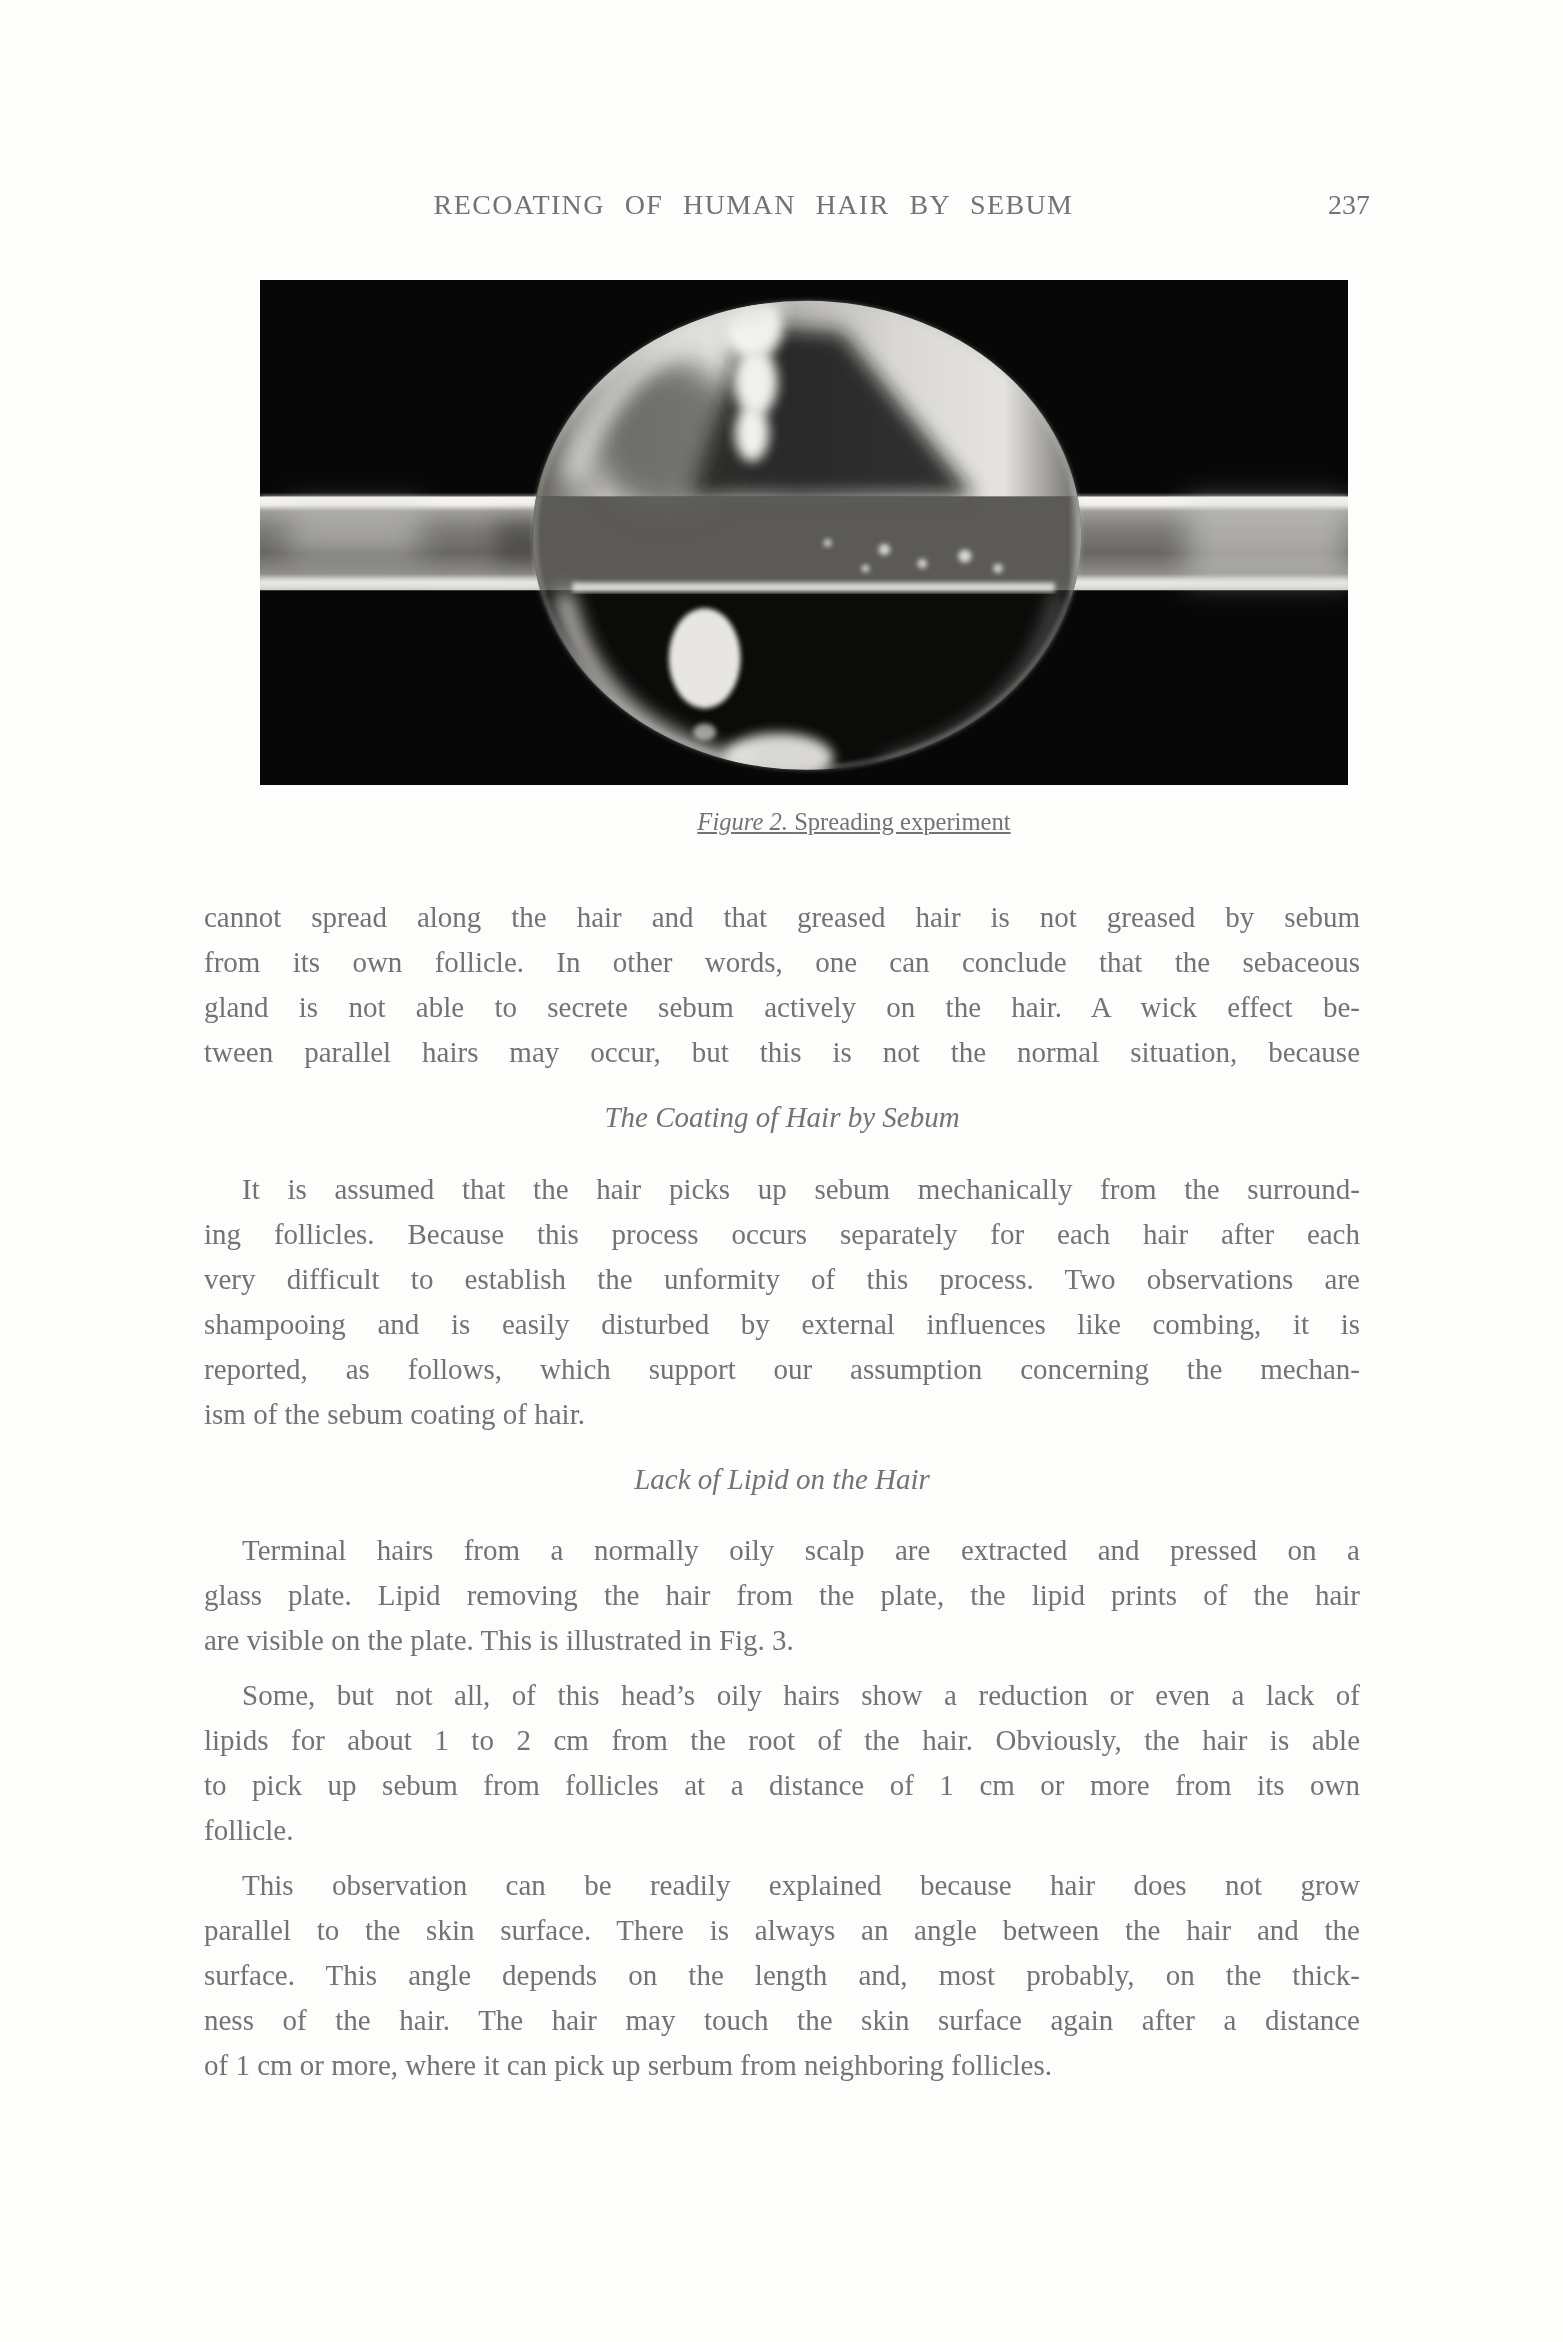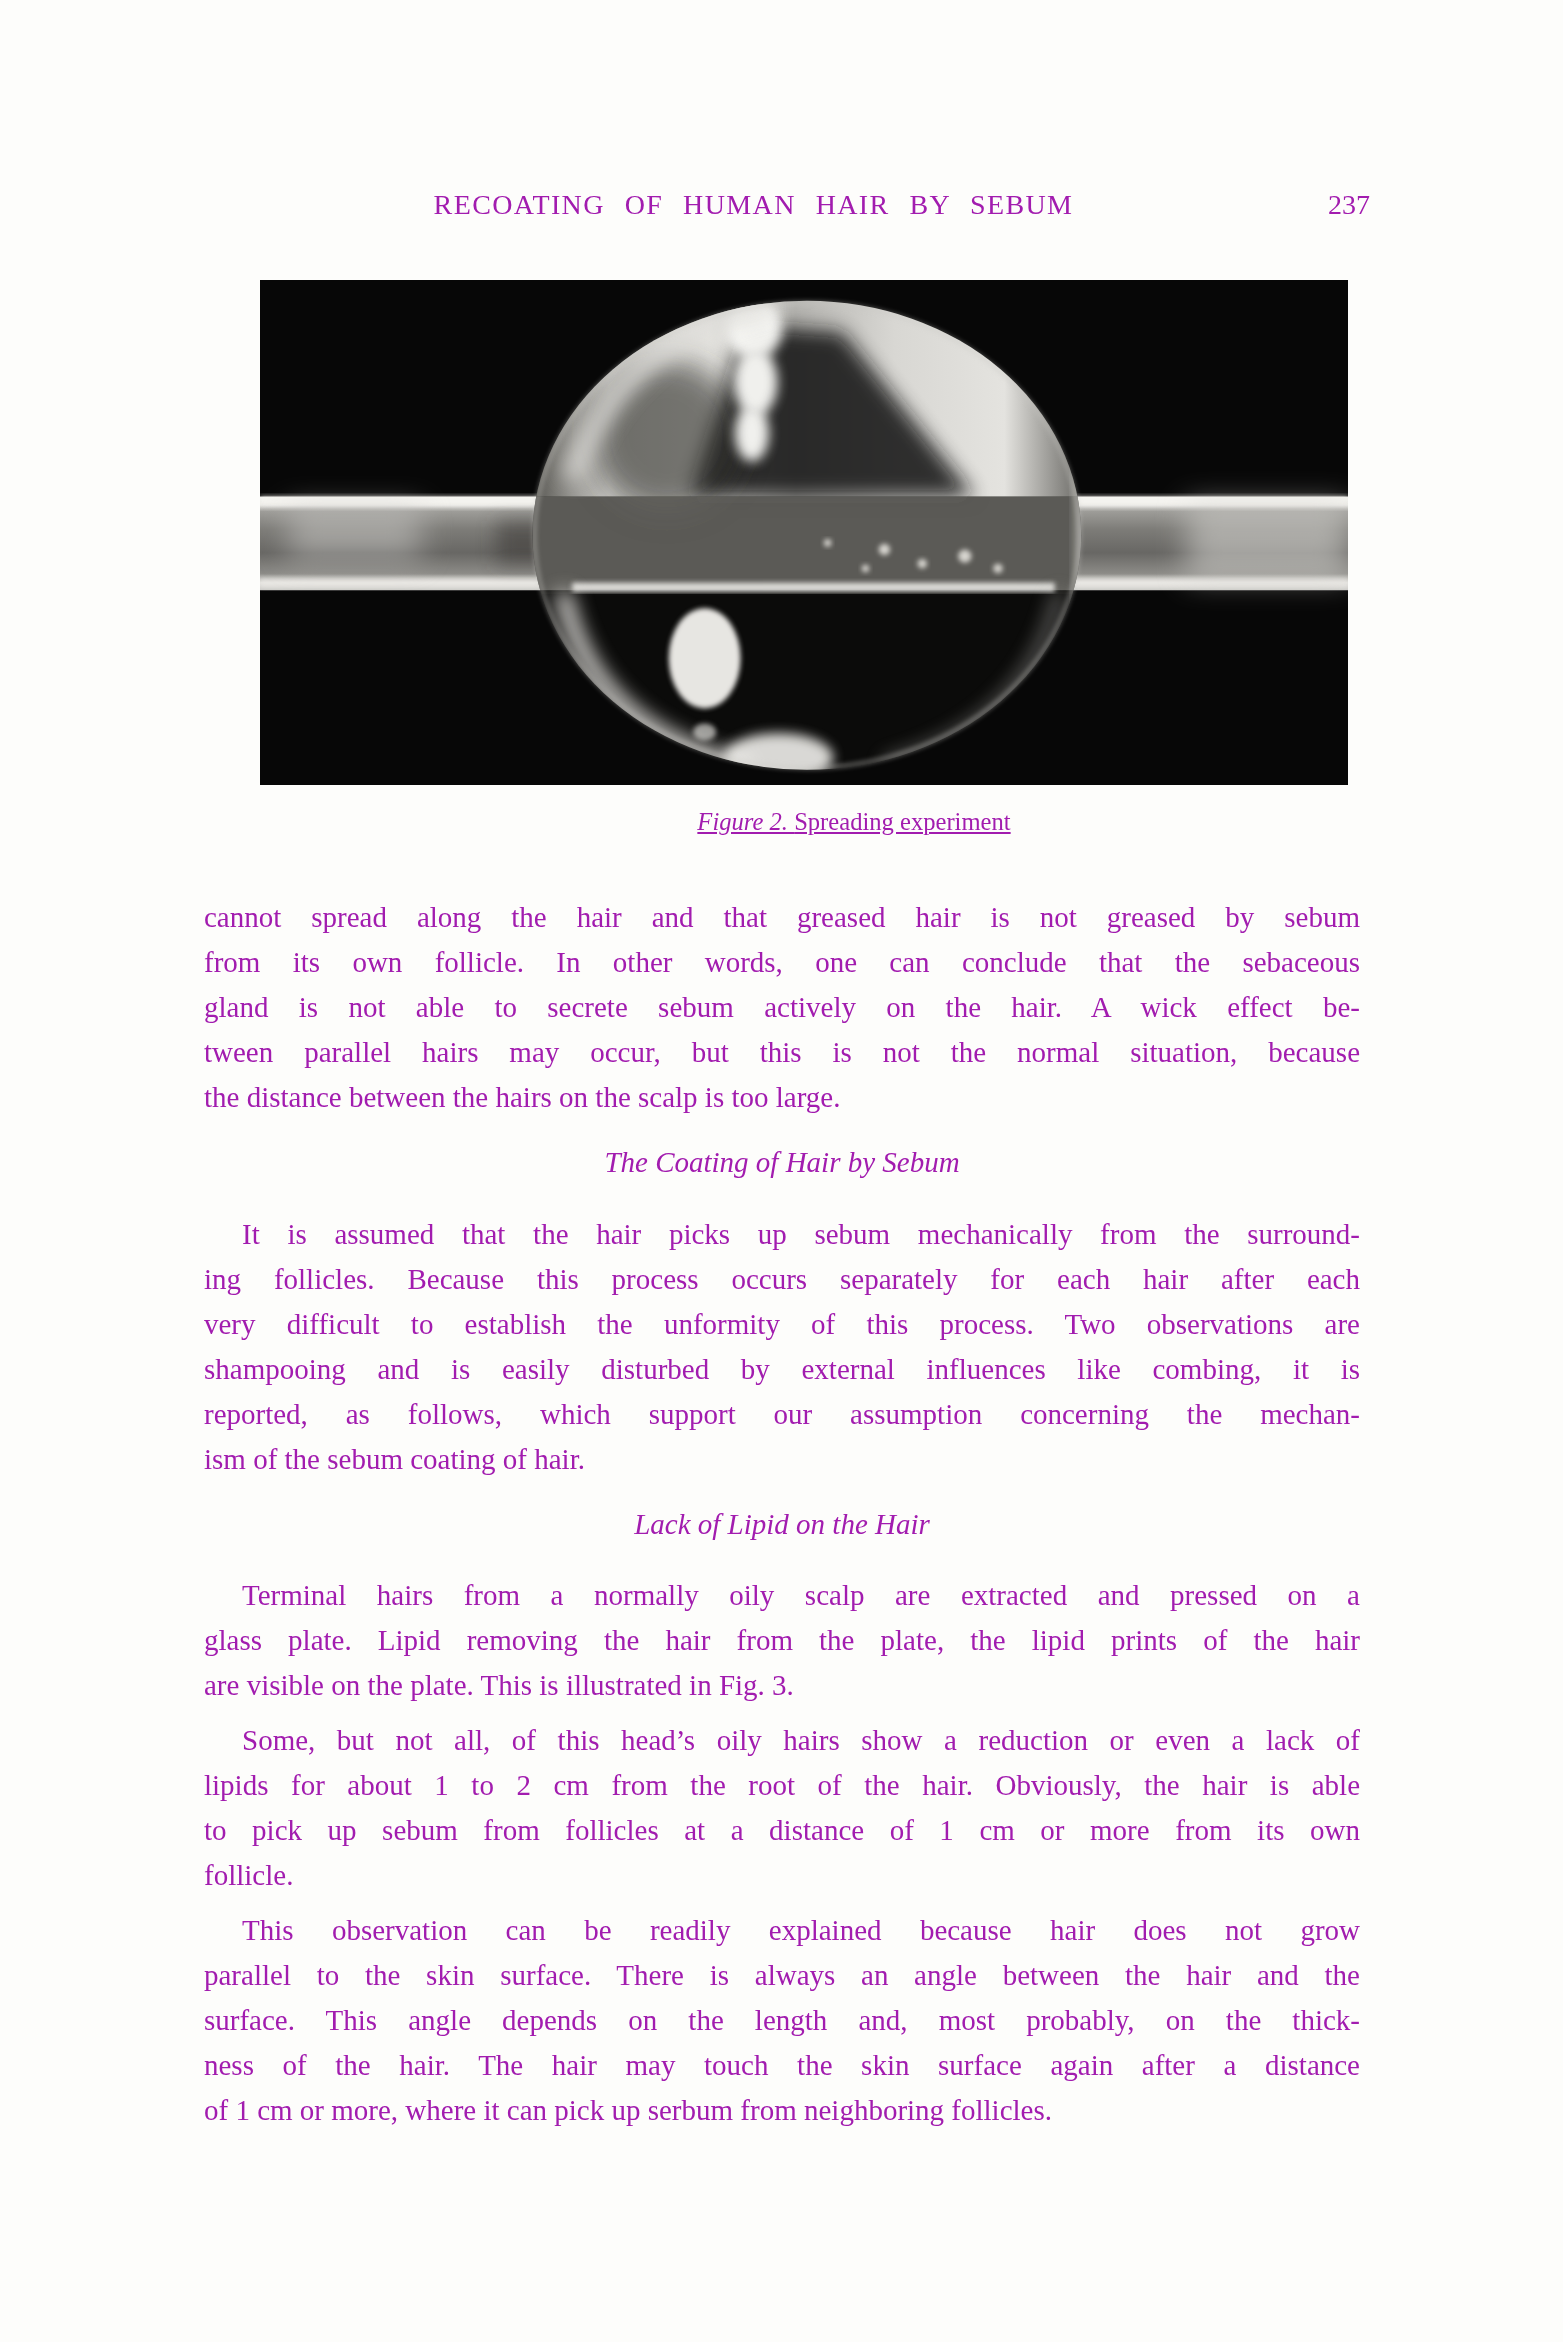--- a/index.html
+++ b/index.html
@@ -2,21 +2,21 @@
 <html style="font-size:15px"><head>
 <meta charset="utf-8">
 <style>
   html, body { margin: 0; padding: 0; background: #e8e8e8; }
   .page {
     position: relative;
     width: 1563px;
     height: 2342px;
     margin: 0 auto;
     background: #fdfdfb;
-    color: #a21caf;
+    color: #737373;
     font-family: "Liberation Serif", "DejaVu Serif", serif;
     overflow: hidden;
   }
   .content {
     position: absolute;
     left: 194px;
     top: 0;
     width: 1176px;
   }
   
@@ -187,21 +187,20 @@
         <span class="cap-text">Spreading experiment</span>
       </div>
     </div>
 
     <div class="body-text">
         <div class="para">
           <div class="line">cannot spread along the hair and that greased hair is not greased by sebum</div>
           <div class="line">from its own follicle. In other words, one can conclude that the sebaceous</div>
           <div class="line">gland is not able to secrete sebum actively on the hair. A wick effect be-</div>
           <div class="line">tween parallel hairs may occur, but this is not the normal situation, because</div>
-          <div class="line last">the distance between the hairs on the scalp is too large.</div>
         </div>
         <div class="heading">The Coating of Hair by Sebum</div>
         <div class="para indent">
           <div class="line">It is assumed that the hair picks up sebum mechanically from the surround-</div>
           <div class="line">ing follicles. Because this process occurs separately for each hair after each</div>
           <div class="line">very difficult to establish the unformity of this process. Two observations are</div>
           <div class="line">shampooing and is easily disturbed by external influences like combing, it is</div>
           <div class="line">reported, as follows, which support our assumption concerning the mechan-</div>
           <div class="line last">ism of the sebum coating of hair.</div>
         </div>

